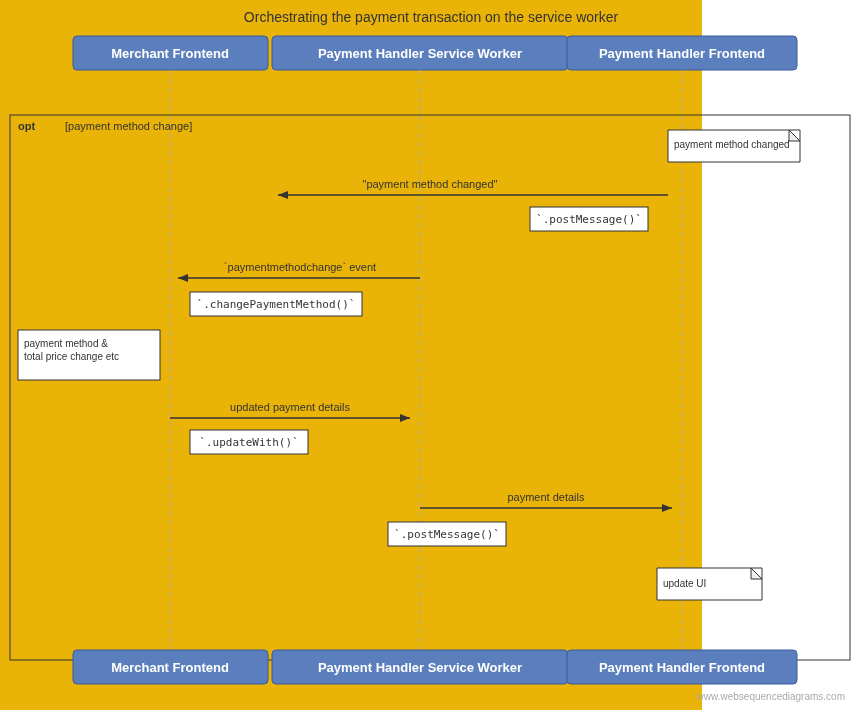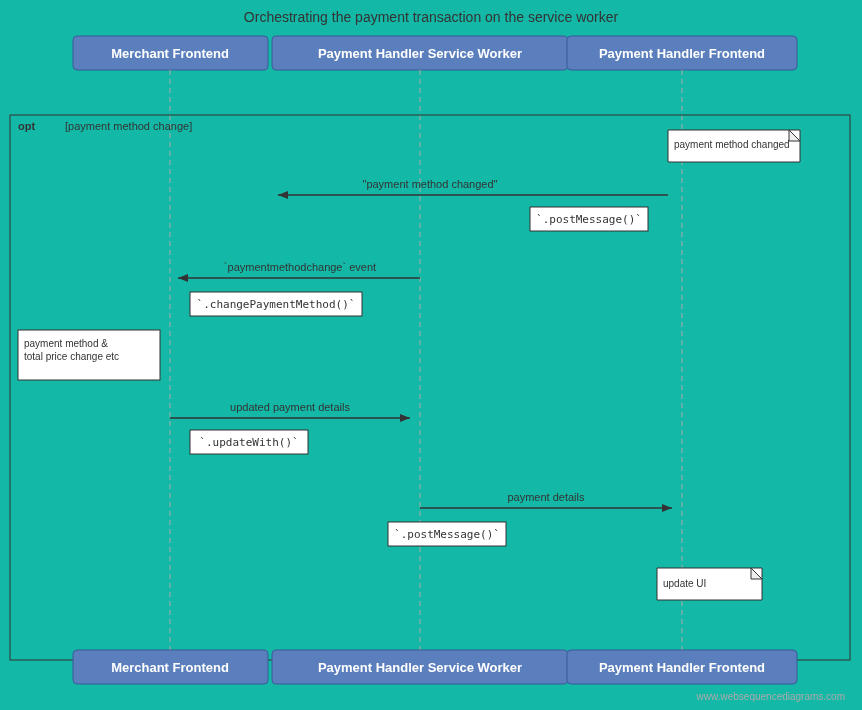--- a/index.html
+++ b/index.html
@@ -5,24 +5,24 @@
     * { box-sizing: border-box; margin: 0; padding: 0; }
     body {
       background: #fff;
       font-family: Arial, sans-serif;
       width: 862px;
       height: 710px;
       overflow: hidden;
       position: relative;
     }
     #diagram-container {
-      width: 862px;
+      width: 702px;
       height: 710px;
       position: relative;
-      background: #14b8a6;
+      background: #eab308;
       text-align: right;
     }
     svg#main-svg {
       position: absolute;
       top: 0;
       left: 0;
       width: 862px;
       height: 710px;
     }
   </style>

